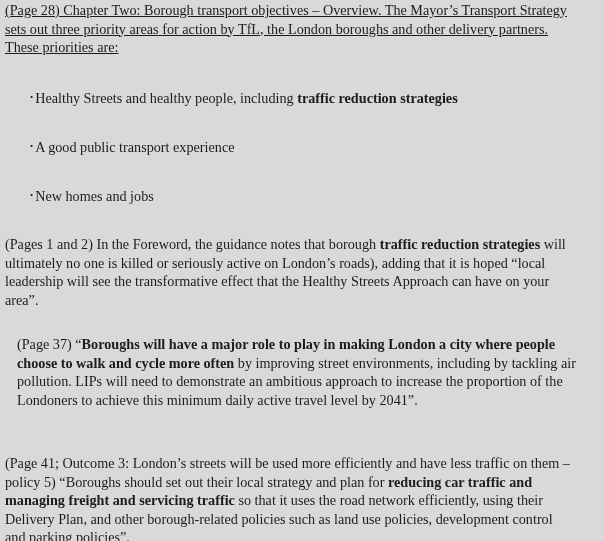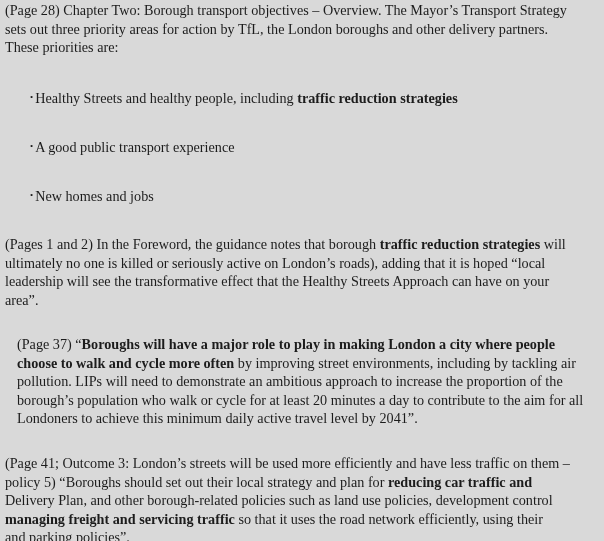--- a/index.html
+++ b/index.html
@@ -41,21 +41,21 @@
       position: absolute;
       left: 25px;
       white-space: nowrap;
     }
     .bullet-dot {
       display: inline-block;
       font-size: 9px;
       vertical-align: 3px;
       margin-right: 2px;
     }
-    #p1 { position: absolute; top: 0px; left: 0; }
+    #p1 { position: absolute; top: 0px; left: 0; text-decoration: underline; }
     #b1 { top: 87px; text-align: center; }
     #b2 { top: 136px; }
     #b3 { top: 185px; font-family: Liberation Serif, serif; }
     #p2 { position: absolute; top: 234px; left: 0; }
     #p3 { position: absolute; top: 334px; left: 12px; }
     #p4 { position: absolute; top: 453px; left: 0; }
   </style>
 </head>
 <body style="background: rgb(217, 217, 217); color: rgb(28, 28, 28);">
 
@@ -83,25 +83,24 @@
     <span class="line"><span>(Pages 1 and 2) In the Foreword, the guidance notes that borough </span><b>traffic reduction strategies</b><span> will</span></span>
     <span class="line">ultimately no one is killed or seriously active on London’s roads), adding that it is hoped “local</span>
     <span class="line">leadership will see the transformative effect that the Healthy Streets Approach can have on your</span>
     <span class="line">area”.</span>
   </p>
 
   <p class="para" id="p3">
     <span class="line"><span>(Page 37) “</span><b>Boroughs will have a major role to play in making London a city where people</b></span>
     <span class="line"><b>choose to walk and cycle more often</b><span> by improving street environments, including by tackling air</span></span>
     <span class="line">pollution. LIPs will need to demonstrate an ambitious approach to increase the proportion of the</span>
-    <span class="line">borough’s population who walk or cycle for at least 20 minutes a day to contribute to the aim for all</span>
     <span class="line">Londoners to achieve this minimum daily active travel level by 2041”.</span>
   </p>
 
   <p class="para" id="p4">
     <span class="line">(Page 41; Outcome 3: London’s streets will be used more efficiently and have less traffic on them –</span>
     <span class="line"><span>policy 5) “Boroughs should set out their local strategy and plan for </span><b>reducing car traffic and</b></span>
+    <span class="line"><b>managing freight and servicing traffic</b><span> so that it uses the road network efficiently, using their</span></span>
     <span class="line">Delivery Plan, and other borough-related policies such as land use policies, development control</span>
-    <span class="line"><b>managing freight and servicing traffic</b><span> so that it uses the road network efficiently, using their</span></span>
     <span class="line">and parking policies”.</span>
   </p>
 
 </div>
 
 </body></html>

